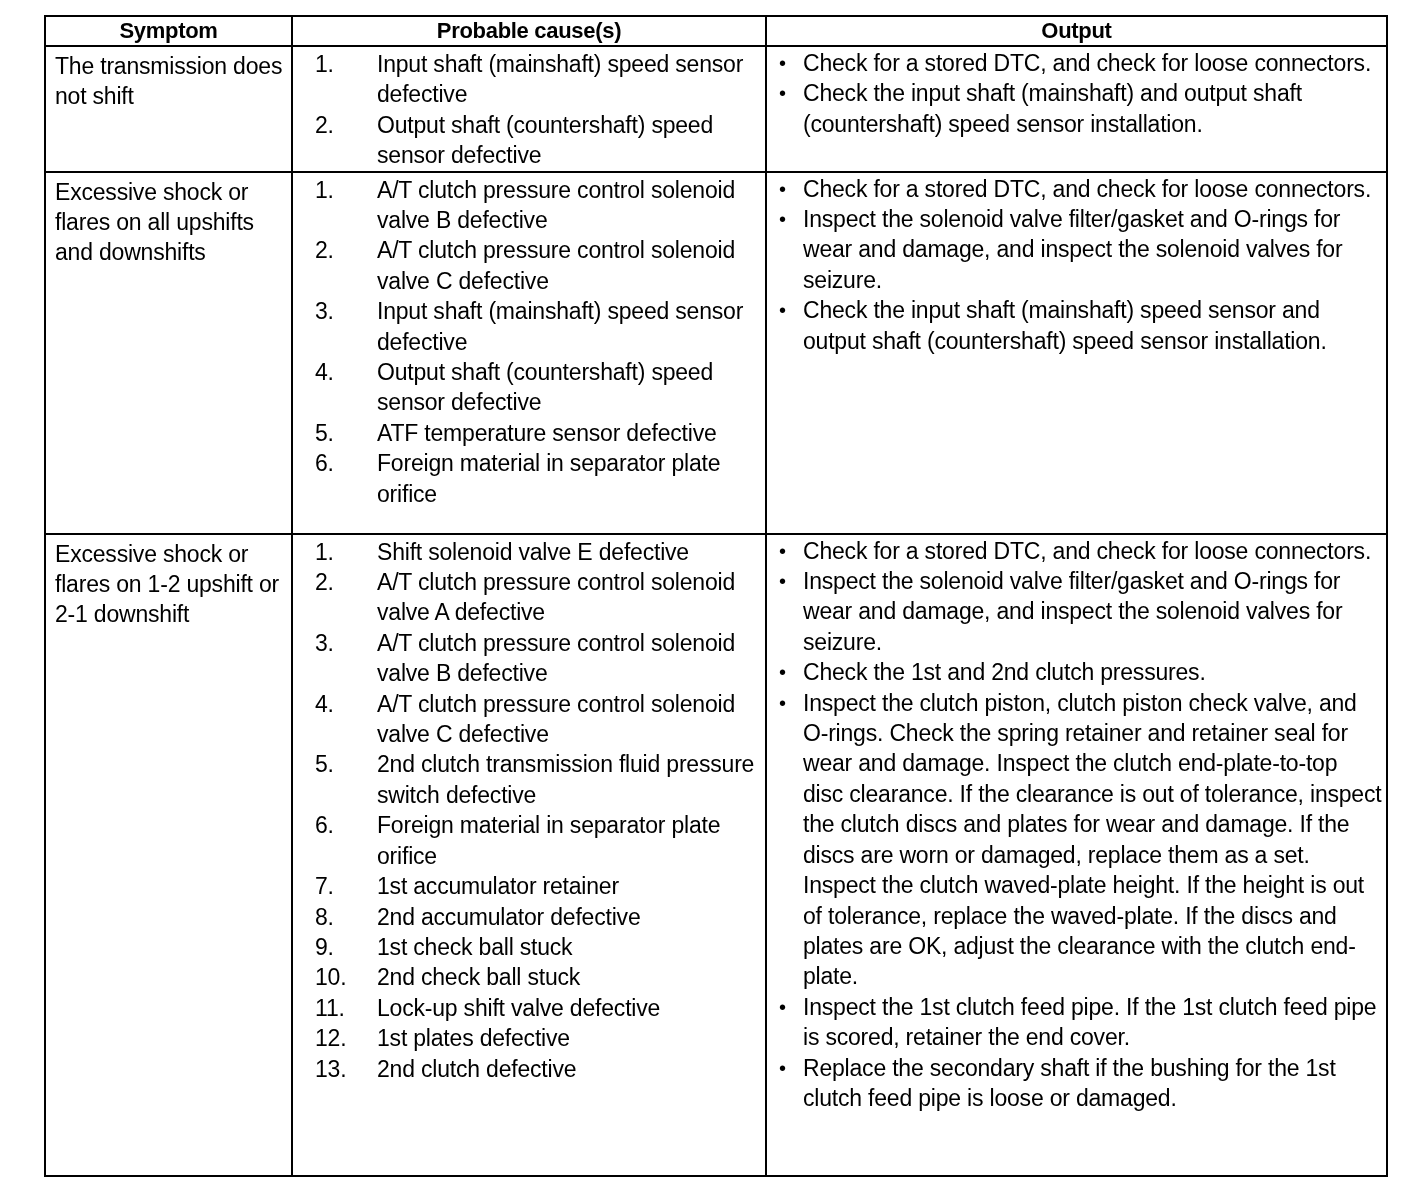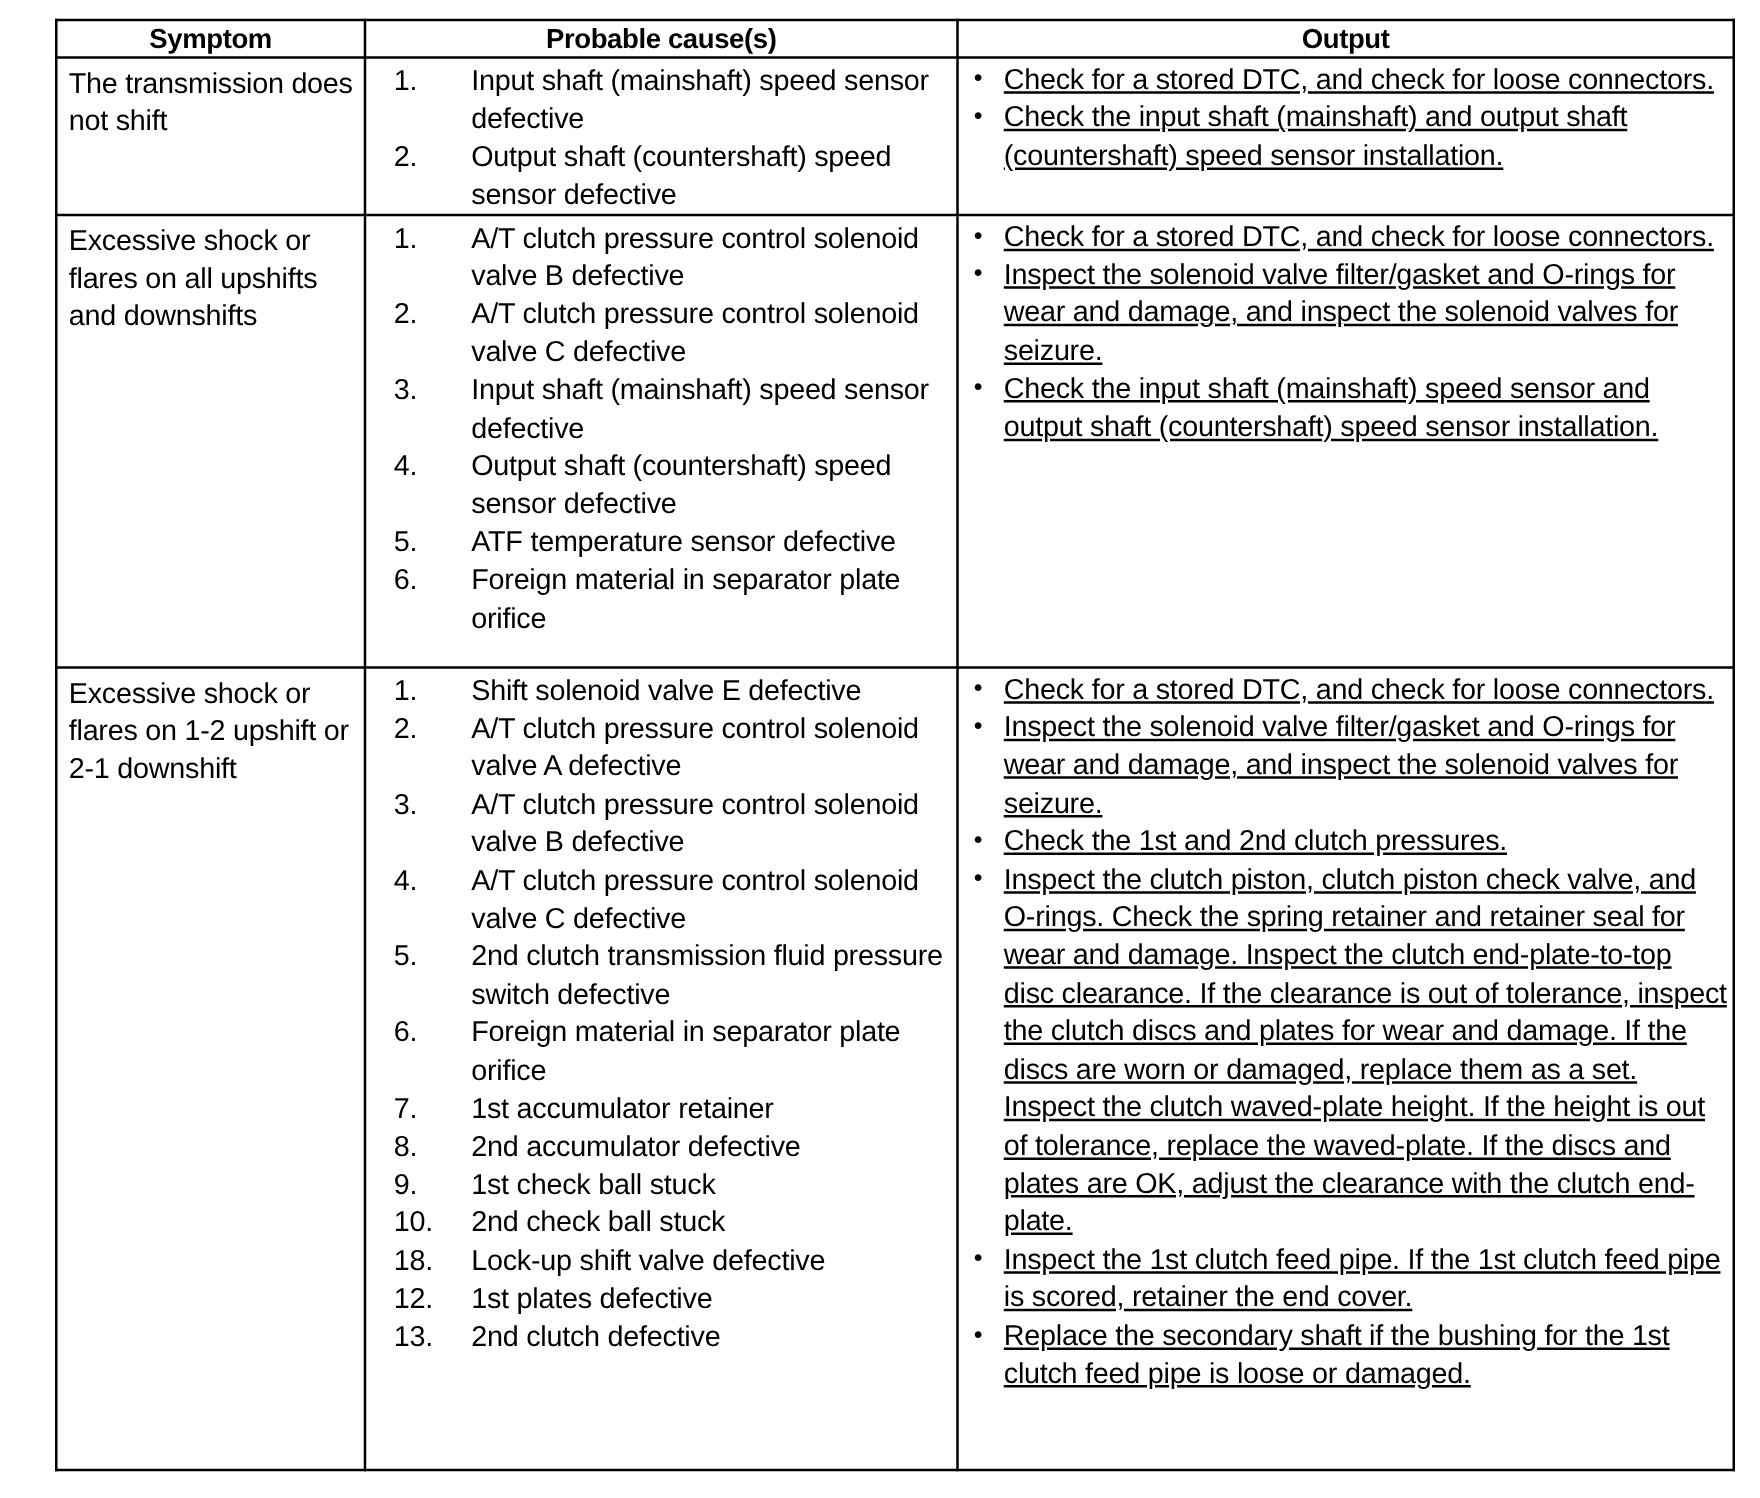--- a/index.html
+++ b/index.html
@@ -69,21 +69,20 @@
     .note {
       display: flex;
     }
     .note .bullet {
       width: 24px;
       flex: 0 0 24px;
       font-size: 20px;
     }
     .note .txt {
       flex: 1;
-      text-decoration: underline;
     }
     tr.row-1 td { height: 122px; }
     tr.row-2 td { height: 360px; margin-top: 45px; }
     tr.row-3 td { height: 640px; margin-top: 23px; }
   </style>
 </head>
 <body>
 
 <div class="sheet">
   <table class="tbl">
@@ -221,21 +220,21 @@
               </div>
             <div class="cause">
                 <span class="num">9.</span>
                 <span class="txt">1st check ball stuck</span>
               </div>
             <div class="cause">
                 <span class="num">10.</span>
                 <span class="txt">2nd check ball stuck</span>
               </div>
             <div class="cause">
-                <span class="num">18.</span>
+                <span class="num">11.</span>
                 <span class="txt">Lock-up shift valve defective</span>
               </div>
             <div class="cause">
                 <span class="num">12.</span>
                 <span class="txt">1st plates defective</span>
               </div>
             <div class="cause">
                 <span class="num">13.</span>
                 <span class="txt">2nd clutch defective</span>
               </div>

